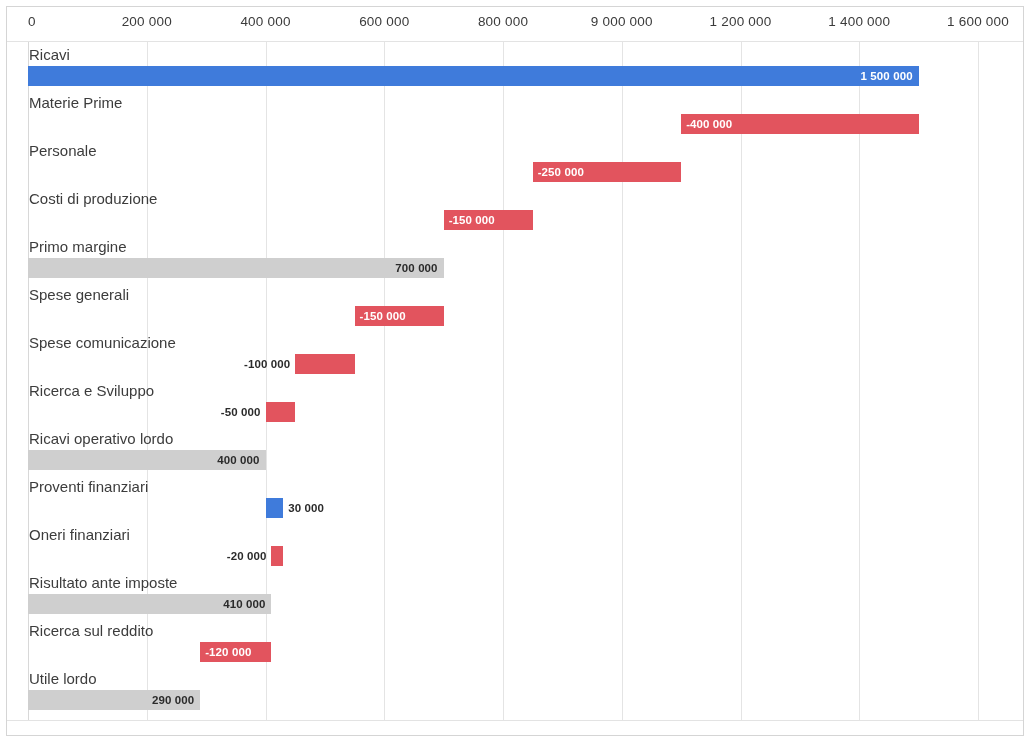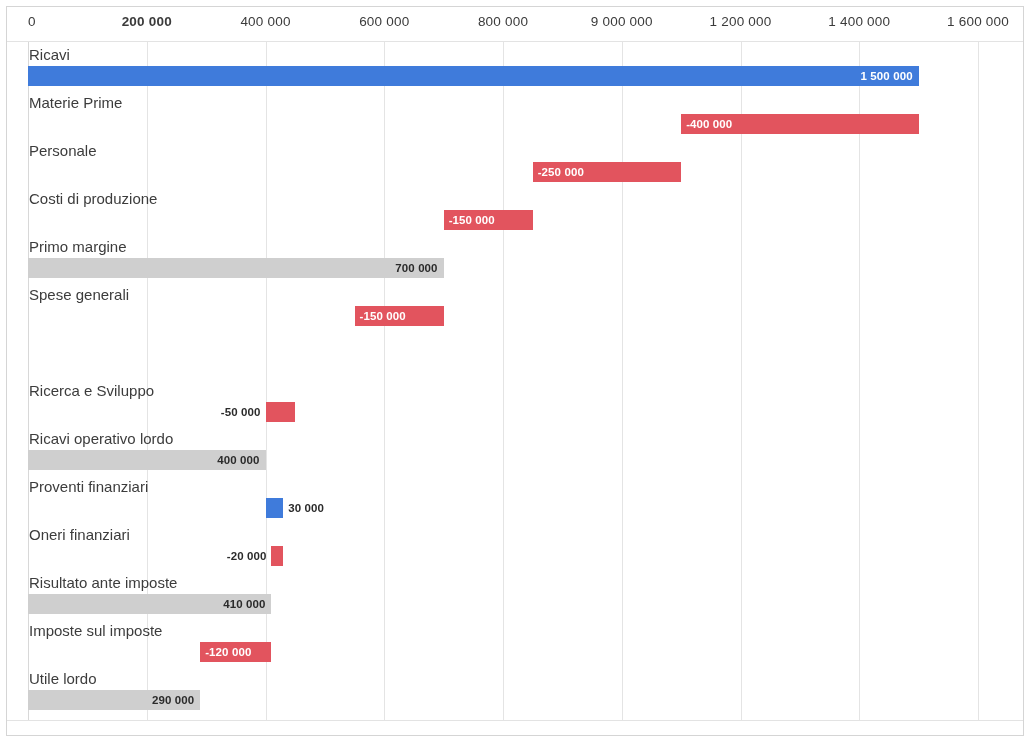--- a/index.html
+++ b/index.html
@@ -127,21 +127,21 @@
   .bar-value.outside      { color: #2b2b2b; }
 </style>
 </head>
 <body>
 
 <div id="root">
   <div class="chart-frame"></div>
 
   <div class="axis-strip" id="axis-strip">
       <div class="axis-tick-label first" style="left: 28px;">0</div>
-      <div class="axis-tick-label" style="left: 146.75px; font-weight: bold;">200 000</div>
+      <div class="axis-tick-label" style="left: 146.75px;">200 000</div>
       <div class="axis-tick-label" style="left: 265.5px;">400 000</div>
       <div class="axis-tick-label" style="left: 384.25px;">600 000</div>
       <div class="axis-tick-label" style="left: 503px;">800 000</div>
       <div class="axis-tick-label" style="left: 621.75px;">9 000 000</div>
       <div class="axis-tick-label" style="left: 740.5px;">1 200 000</div>
       <div class="axis-tick-label" style="left: 859.25px;">1 400 000</div>
       <div class="axis-tick-label" style="left: 978px;">1 600 000</div>
     </div>
 
   <div class="plot">
@@ -180,20 +180,25 @@
         <div class="row" style="top: 192px;">
           <div class="row-label">Primo margine</div>
           <div class="bar total" style="left: 21px; width: 415.625px;"></div>
           <div class="bar-value inside-dark" style="left: 21px; width: 409.625px; text-align: right;">700 000</div>
         </div>
         <div class="row" style="top: 240px;">
           <div class="row-label">Spese generali</div>
           <div class="bar neg" style="left: 347.562px; width: 89.0625px;"></div>
           <div class="bar-value inside-light" style="left: 352.562px; text-align: left;">-150 000</div>
         </div>
+        <div class="row" style="top: 288px;">
+          <div class="row-label">Spese comunicazione</div>
+          <div class="bar neg" style="left: 288.188px; width: 59.375px;"></div>
+          <div class="bar-value outside" style="left: 168.188px; width: 115px; text-align: right;">-100 000</div>
+        </div>
         <div class="row" style="top: 336px;">
           <div class="row-label">Ricerca e Sviluppo</div>
           <div class="bar neg" style="left: 258.5px; width: 29.6875px;"></div>
           <div class="bar-value outside" style="left: 138.5px; width: 115px; text-align: right;">-50 000</div>
         </div>
         <div class="row" style="top: 384px;">
           <div class="row-label">Ricavi operativo lordo</div>
           <div class="bar total" style="left: 21px; width: 237.5px;"></div>
           <div class="bar-value inside-dark" style="left: 21px; width: 231.5px; text-align: right;">400 000</div>
         </div>
@@ -206,21 +211,21 @@
           <div class="row-label">Oneri finanziari</div>
           <div class="bar neg" style="left: 264.438px; width: 11.875px;"></div>
           <div class="bar-value outside" style="left: 144.438px; width: 115px; text-align: right;">-20 000</div>
         </div>
         <div class="row" style="top: 528px;">
           <div class="row-label">Risultato ante imposte</div>
           <div class="bar total" style="left: 21px; width: 243.438px;"></div>
           <div class="bar-value inside-dark" style="left: 21px; width: 237.438px; text-align: right;">410 000</div>
         </div>
         <div class="row" style="top: 576px;">
-          <div class="row-label">Imposte sul imposte</div>
+          <div class="row-label">Ricerca sul reddito</div>
           <div class="bar neg" style="left: 193.188px; width: 71.25px;"></div>
           <div class="bar-value inside-light" style="left: 198.188px; text-align: left;">-120 000</div>
         </div>
         <div class="row" style="top: 624px;">
           <div class="row-label">Utile lordo</div>
           <div class="bar total" style="left: 21px; width: 172.188px;"></div>
           <div class="bar-value inside-dark" style="left: 21px; width: 166.188px; text-align: right;">290 000</div>
         </div>
       </div>
   </div>

